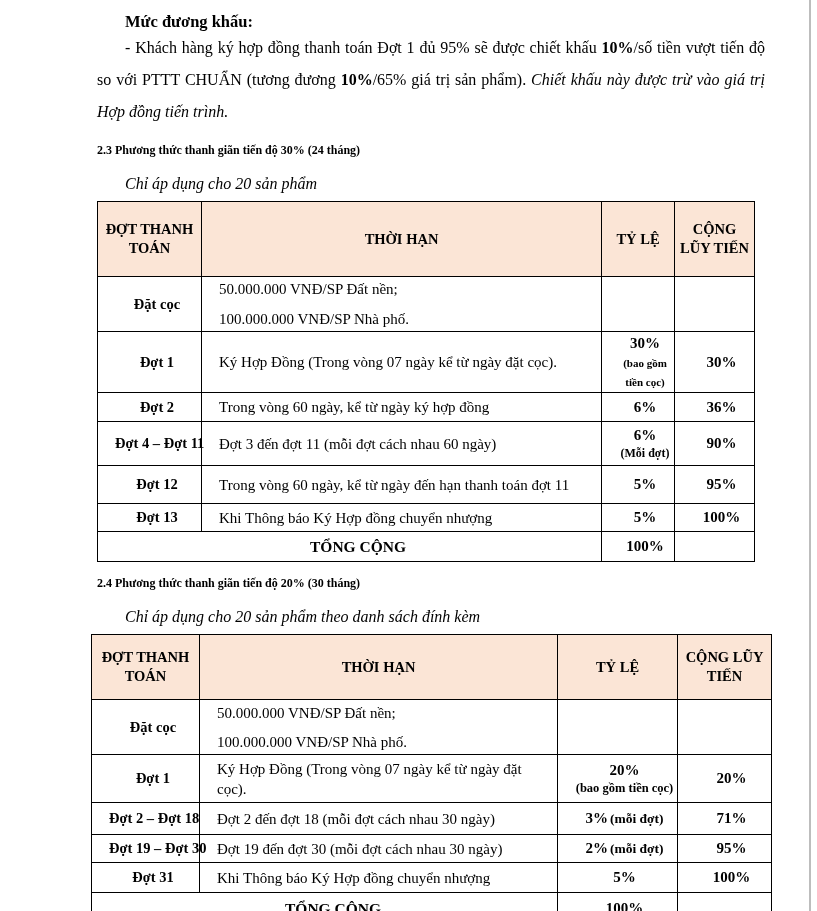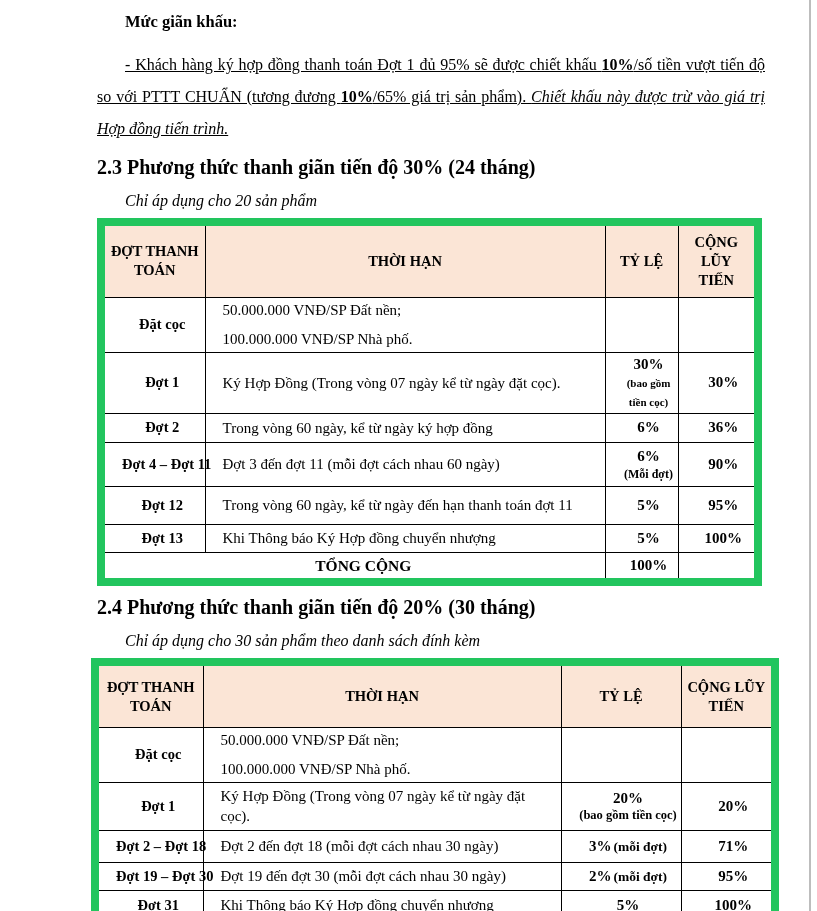--- a/index.html
+++ b/index.html
@@ -17,46 +17,44 @@
     background: #bdbdbd;
   }
   .content { margin-left: 97px; width: 668px; padding-top: 12px; }
 
   .h-discount {
     margin-left: 28px;
     font-size: 16.5px; font-weight: bold;
     line-height: 20px;
   }
   .para {
-    margin-top: 17px;
     font-size: 16px; line-height: 32px;
     text-align: justify;
     text-indent: 28px;
-    text-decoration: underline;
   }
   .para b { font-weight: bold; }
   .para .it { font-style: italic; }
 
   .sec-heading {
     margin-top: 12px;
-    font-size: 20px; font-weight: bold;
+    font-size: 12px; font-weight: bold;
     line-height: 20px;
   }
   .sec-note {
     margin-top: 14px; margin-left: 28px;
     font-size: 16px; font-style: italic;
     line-height: 20px;
     font-family: Liberation Serif, serif;
   }
 
   table.pay {
     border-collapse: collapse;
     table-layout: fixed;
     margin-top: 7px;
-    border: 8px solid #22c55e;
+    border: 1px solid #22c55e;
     font-size: 15px;
   }
   table.pay td, table.pay th { border: 1px solid #000; vertical-align: middle; padding-left: 17px; }
   table.pay th {
     background: #FBE5D6;
     font-weight: bold; font-size: 14.5px;
     text-align: center; line-height: 1.3;
     padding: 2px 4px;
   }
   .t30 { width: 657px; margin-left: 0; }
@@ -92,21 +90,21 @@
   .t20 tr.r4  { height: 30px; }
   .t20 tr.rt  { height: 32px; }
 </style>
 </head>
 <body>
 
 <div class="page-edge"></div>
 
 <div class="content">
 
-  <div class="h-discount">Mức giãn khấu:</div>
+  <div class="h-discount">Mức đương khấu:</div>
 
   <div class="para"><span>- Khách hàng ký hợp đồng thanh toán Đợt 1 đủ 95% sẽ được chiết khấu </span><b>10%</b><span>/số tiền vượt tiến độ so với PTTT CHUẨN (tương đương </span><b>10%</b><span>/65% giá trị sản phẩm).  </span><span class="it">Chiết khấu này được trừ vào giá trị Hợp đồng tiến trình.</span></div>
 
   <div class="sec-heading">2.3 Phương thức thanh giãn tiến độ 30% (24 tháng)</div>
   <div class="sec-note">Chỉ áp dụng cho 20 sản phẩm</div>
 
   <table class="pay t30">
     <colgroup>
       <col style="width:104px">
         <col style="width:400px">
@@ -163,21 +161,21 @@
       </tr>
       <tr class="rt">
         <td class="total-label" colspan="2">TỔNG CỘNG</td>
         <td class="c3">100%</td>
         <td class="c4"></td>
       </tr>
     </tbody>
   </table>
 
   <div class="sec-heading" style="margin-top:11px">2.4 Phương thức thanh giãn tiến độ 20% (30 tháng)</div>
-  <div class="sec-note">Chỉ áp dụng cho 30 sản phẩm theo danh sách đính kèm</div>
+  <div class="sec-note">Chỉ áp dụng cho 20 sản phẩm theo danh sách đính kèm</div>
 
   <table class="pay t20">
     <colgroup>
       <col style="width:108px">
         <col style="width:358px">
         <col style="width:120px">
         <col style="width:94px">
     </colgroup>
     <thead>
       <tr class="rh">

